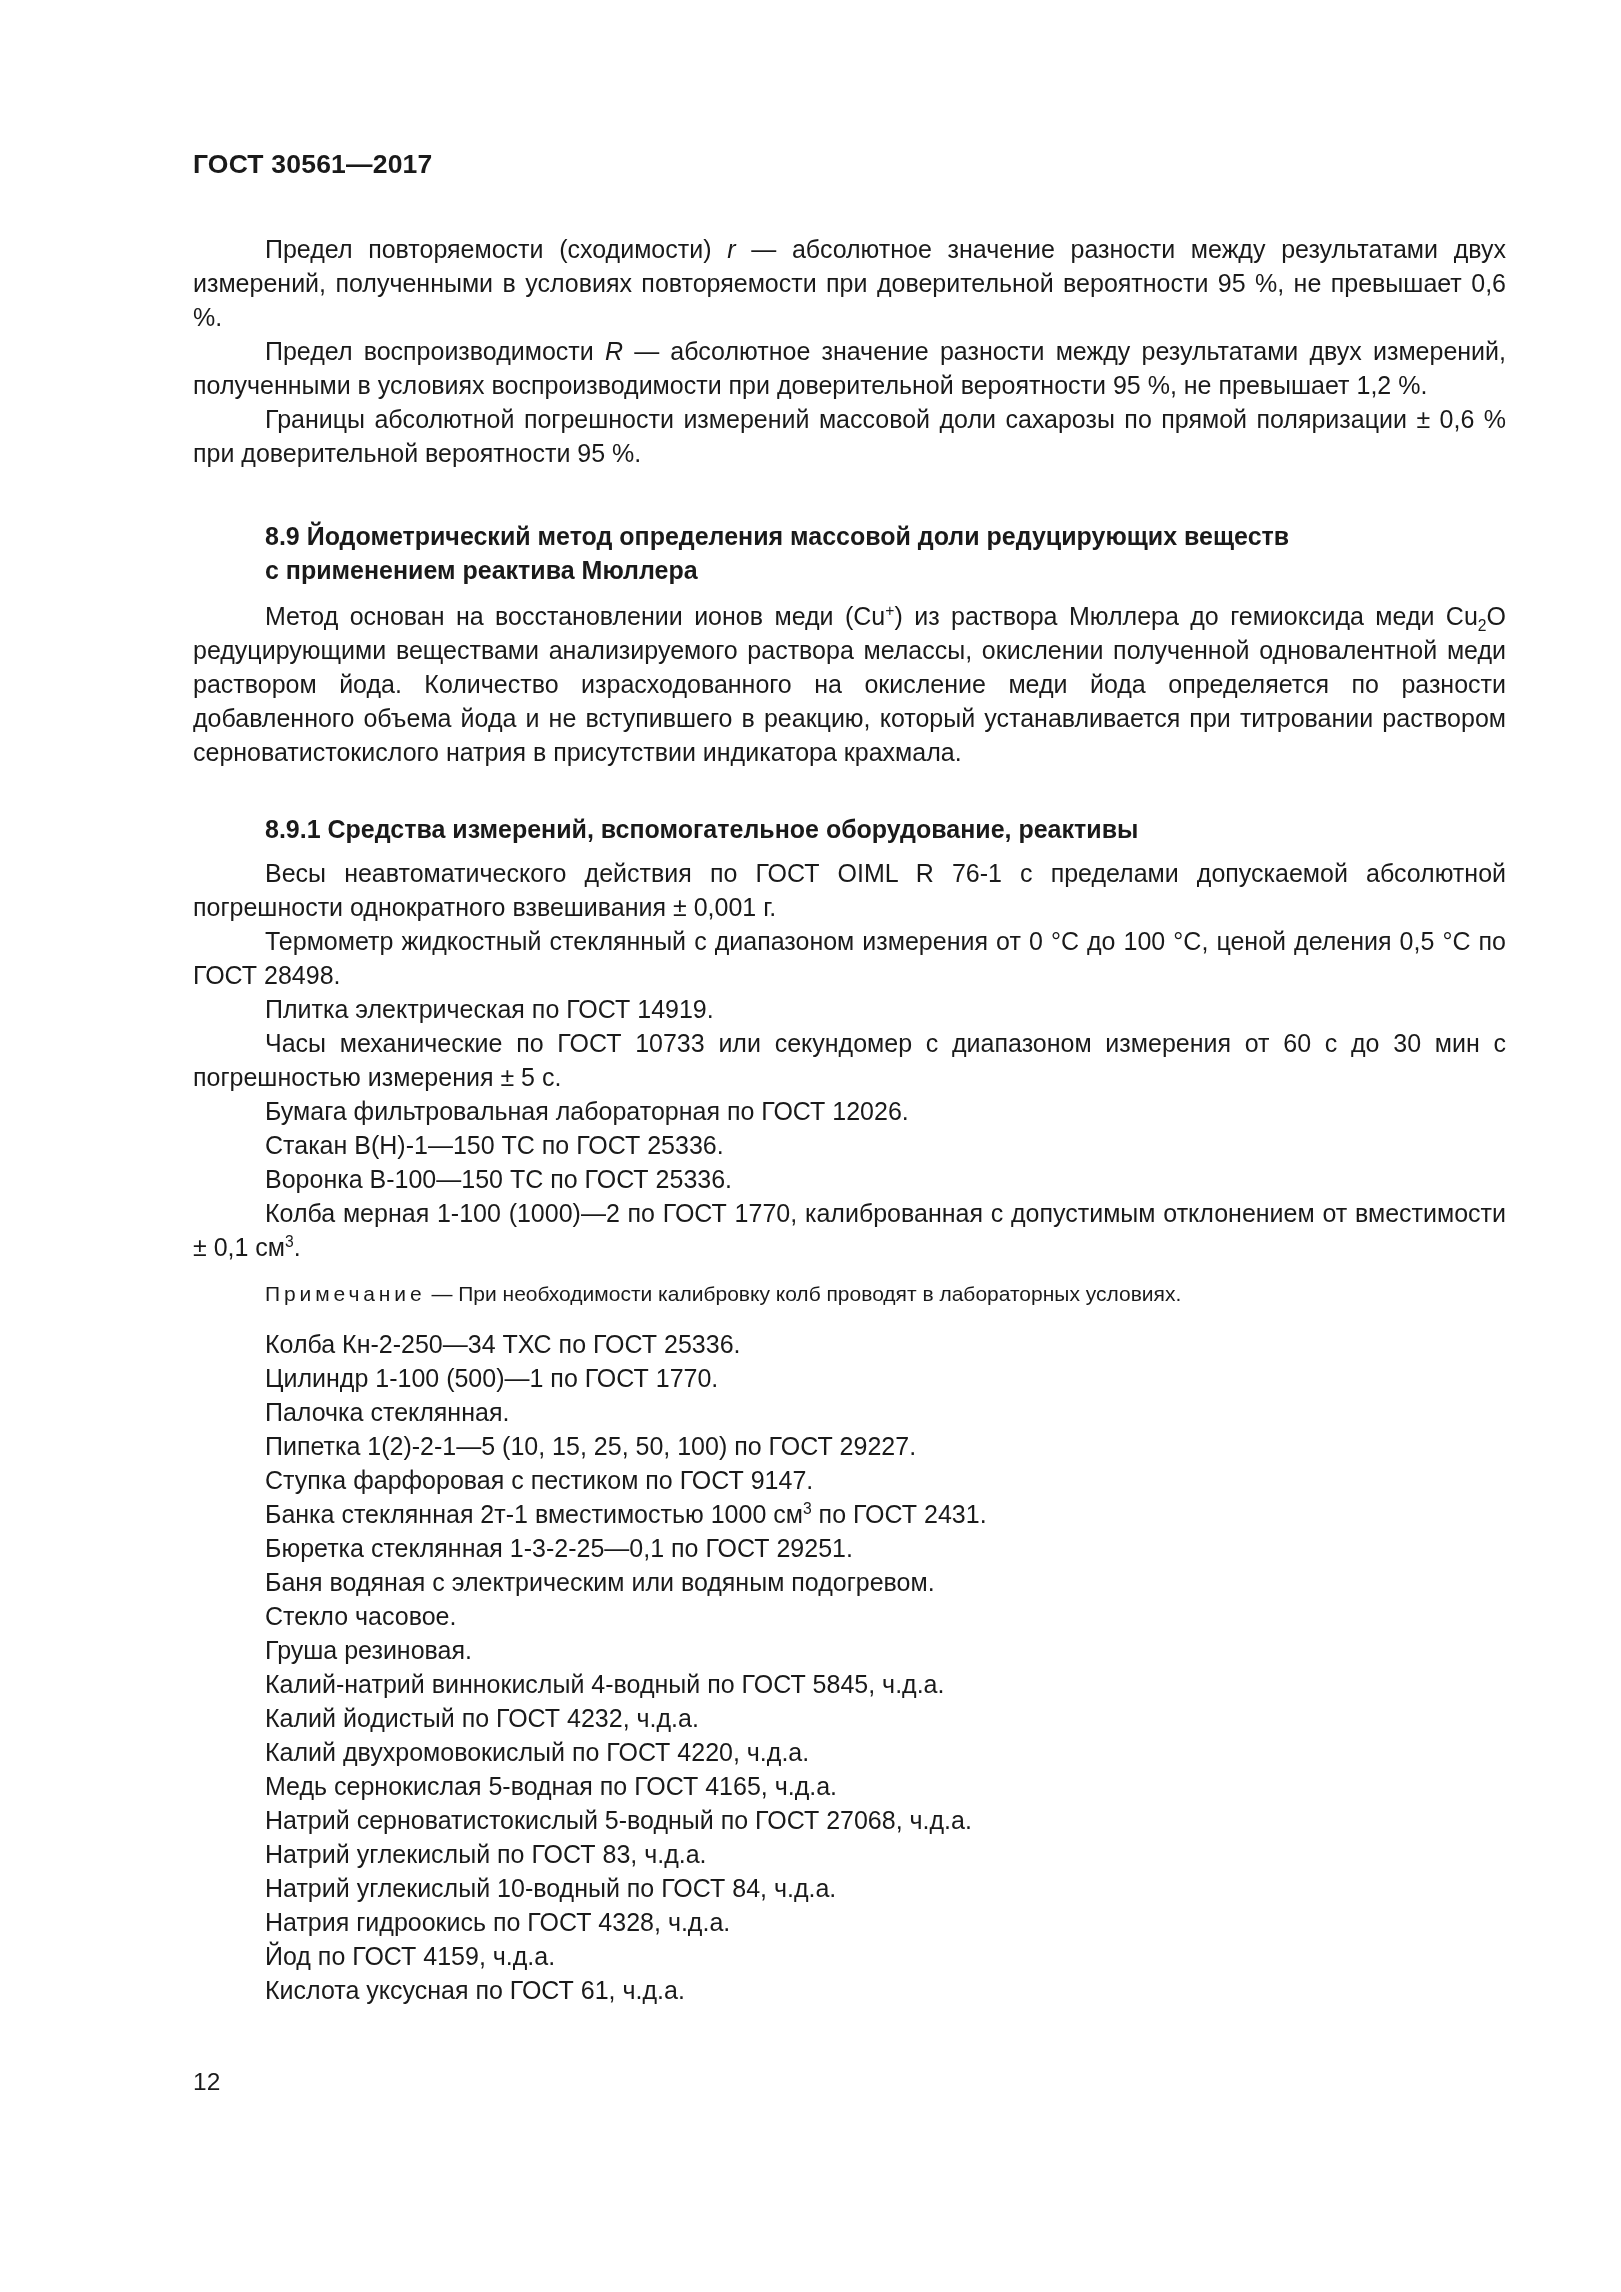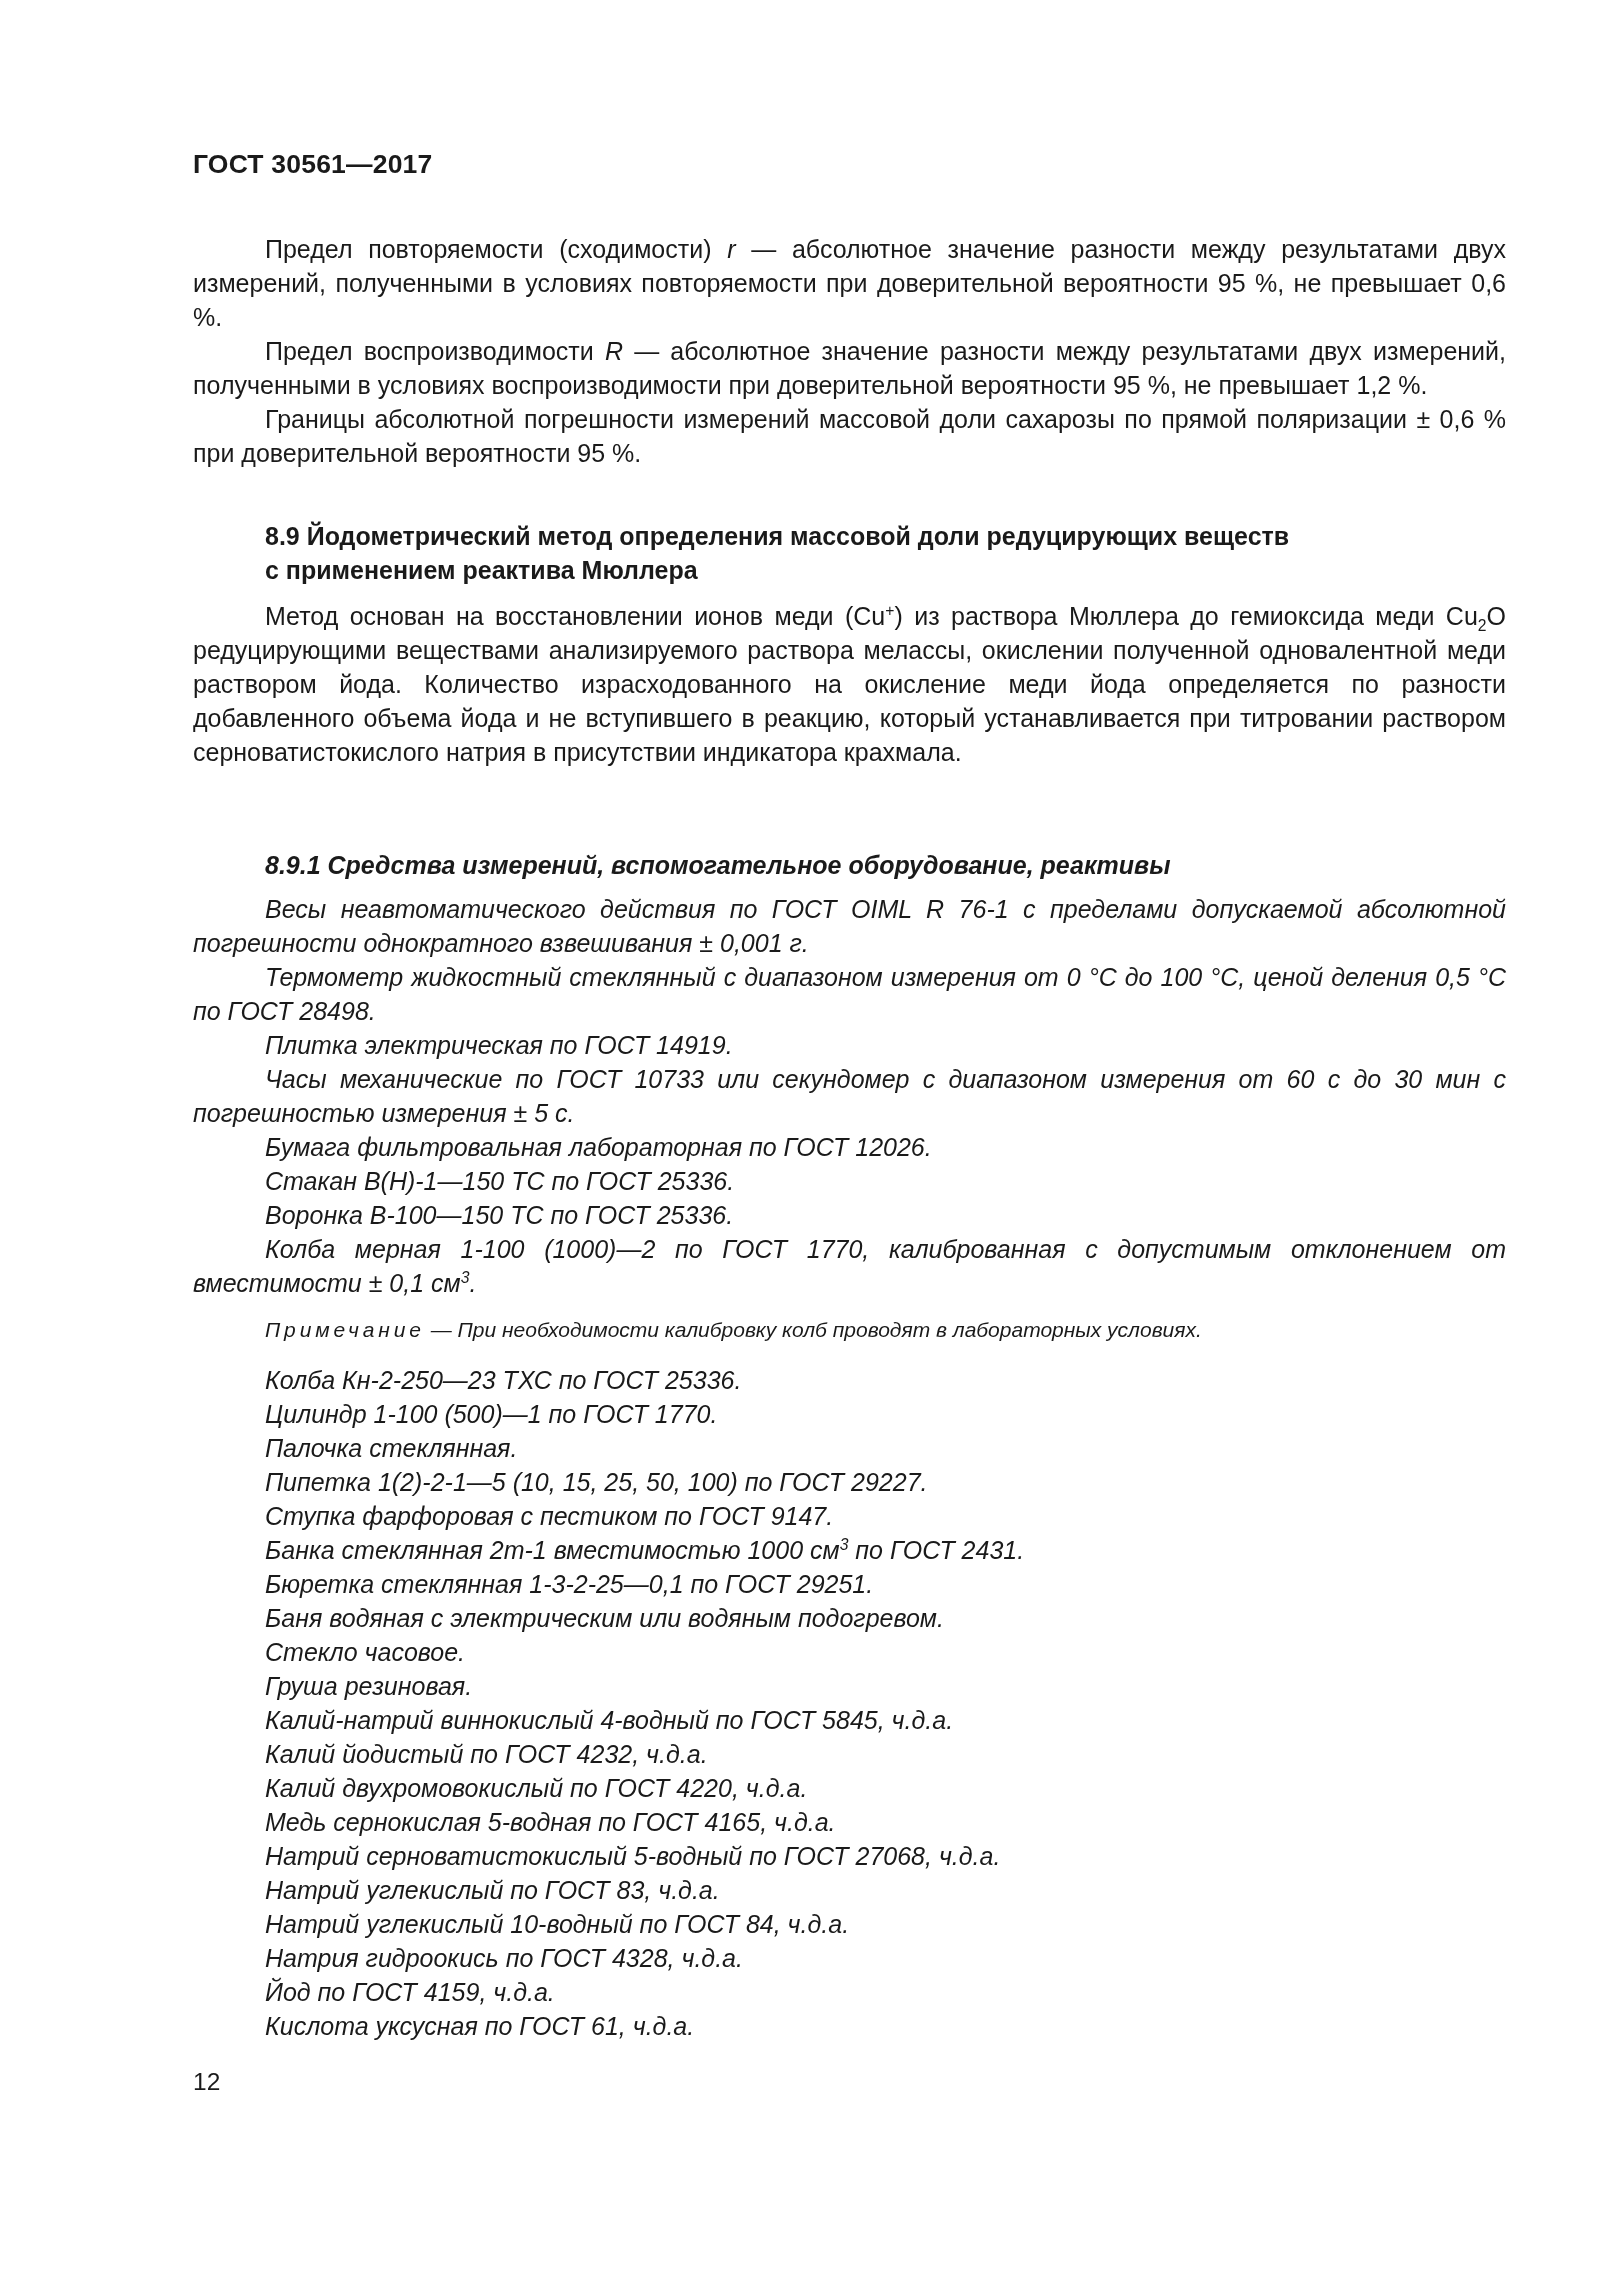--- a/index.html
+++ b/index.html
@@ -28,35 +28,35 @@
     <p class="p"><span>Предел повторяемости (сходимости) </span><i>r</i><span> — абсолютное значение разности между результатами двух измерений, полученными в условиях повторяемости при доверительной вероятности 95 %, не превышает 0,6 %.</span></p>
     <p class="p"><span>Предел воспроизводимости </span><i>R</i><span> — абсолютное значение разности между результатами двух измерений, полученными в условиях воспроизводимости при доверительной вероятности 95 %, не превышает 1,2 %.</span></p>
     <p class="p">Границы абсолютной погрешности измерений массовой доли сахарозы по прямой поляризации ± 0,6 % при доверительной вероятности 95 %.</p>
   </div>
 
   <div class="body" style="top:519px;">
     <p class="h"><span>8.9 Йодометрический метод определения массовой доли редуцирующих веществ</span><br><span>с применением реактива Мюллера</span></p>
     <p class="p" style="margin-top:11.8px;"><span>Метод основан на восстановлении ионов меди (Cu</span><sup>+</sup><span>) из раствора Мюллера до гемиоксида меди Cu</span><sub>2</sub><span>O редуцирующими веществами анализируемого раствора мелассы, окислении полученной одновалентной меди раствором йода. Количество израсходованного на окисление меди йода определяется по разности добавленного объема йода и не вступившего в реакцию, который устанавливается при титровании раствором серноватистокислого натрия в присутствии индикатора крахмала.</span></p>
   </div>
 
-  <div class="body" style="top:848px;font-style:italic;">
+  <div class="body" style="top:812px;">
     <p class="h">8.9.1 Средства измерений, вспомогательное оборудование, реактивы</p>
     <div style="margin-top:9.8px;">
       <p class="p">Весы неавтоматического действия по ГОСТ OIML R 76-1 с пределами допускаемой абсолютной погрешности однократного взвешивания ± 0,001 г.</p>
       <p class="p">Термометр жидкостный стеклянный с диапазоном измерения от 0 °С до 100 °С, ценой деления 0,5 °С по ГОСТ 28498.</p>
       <p class="p">Плитка электрическая по ГОСТ 14919.</p>
       <p class="p">Часы механические по ГОСТ 10733 или секундомер с диапазоном измерения от 60 с до 30 мин с погрешностью измерения ± 5 с.</p>
       <p class="p">Бумага фильтровальная лабораторная по ГОСТ 12026.</p>
       <p class="p">Стакан В(Н)-1—150 ТС по ГОСТ 25336.</p>
       <p class="p">Воронка В-100—150 ТС по ГОСТ 25336.</p>
       <p class="p"><span>Колба мерная 1-100 (1000)—2 по ГОСТ 1770, калиброванная с допустимым отклонением от вместимости ± 0,1 см</span><sup>3</sup><span>.</span></p>
     </div>
     <p class="note" style="margin-top:13.7px; margin-bottom:15.7px;"><span class="spaced">Примечание</span><span> — При необходимости калибровку колб проводят в лабораторных условиях.</span></p>
     <div>
-      <p class="li">Колба Кн-2-250—23 ТХС по ГОСТ 25336.</p>
+      <p class="li">Колба Кн-2-250—34 ТХС по ГОСТ 25336.</p>
       <p class="li">Цилиндр 1-100 (500)—1 по ГОСТ 1770.</p>
       <p class="li">Палочка стеклянная.</p>
       <p class="li">Пипетка 1(2)-2-1—5 (10, 15, 25, 50, 100) по ГОСТ 29227.</p>
       <p class="li">Ступка фарфоровая с пестиком по ГОСТ 9147.</p>
       <p class="li"><span>Банка стеклянная 2т-1 вместимостью 1000 см</span><sup>3</sup><span> по ГОСТ 2431.</span></p>
       <p class="li">Бюретка стеклянная 1-3-2-25—0,1 по ГОСТ 29251.</p>
       <p class="li">Баня водяная с электрическим или водяным подогревом.</p>
       <p class="li">Стекло часовое.</p>
       <p class="li">Груша резиновая.</p>
       <p class="li">Калий-натрий виннокислый 4-водный по ГОСТ 5845, ч.д.а.</p>

